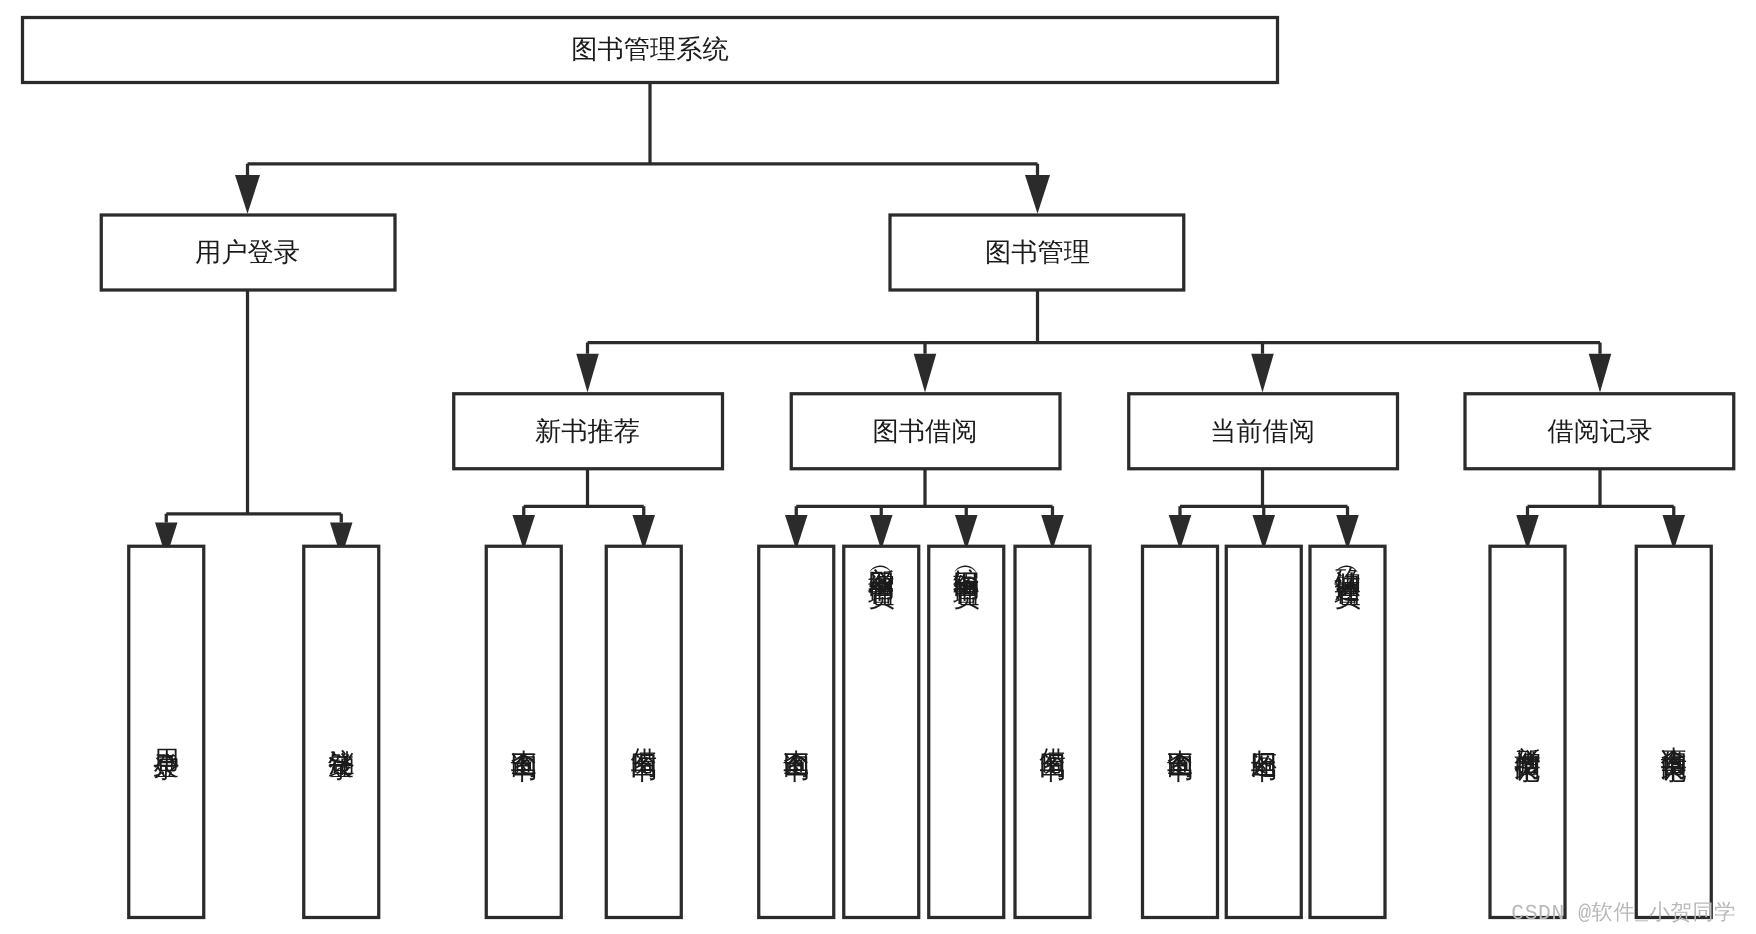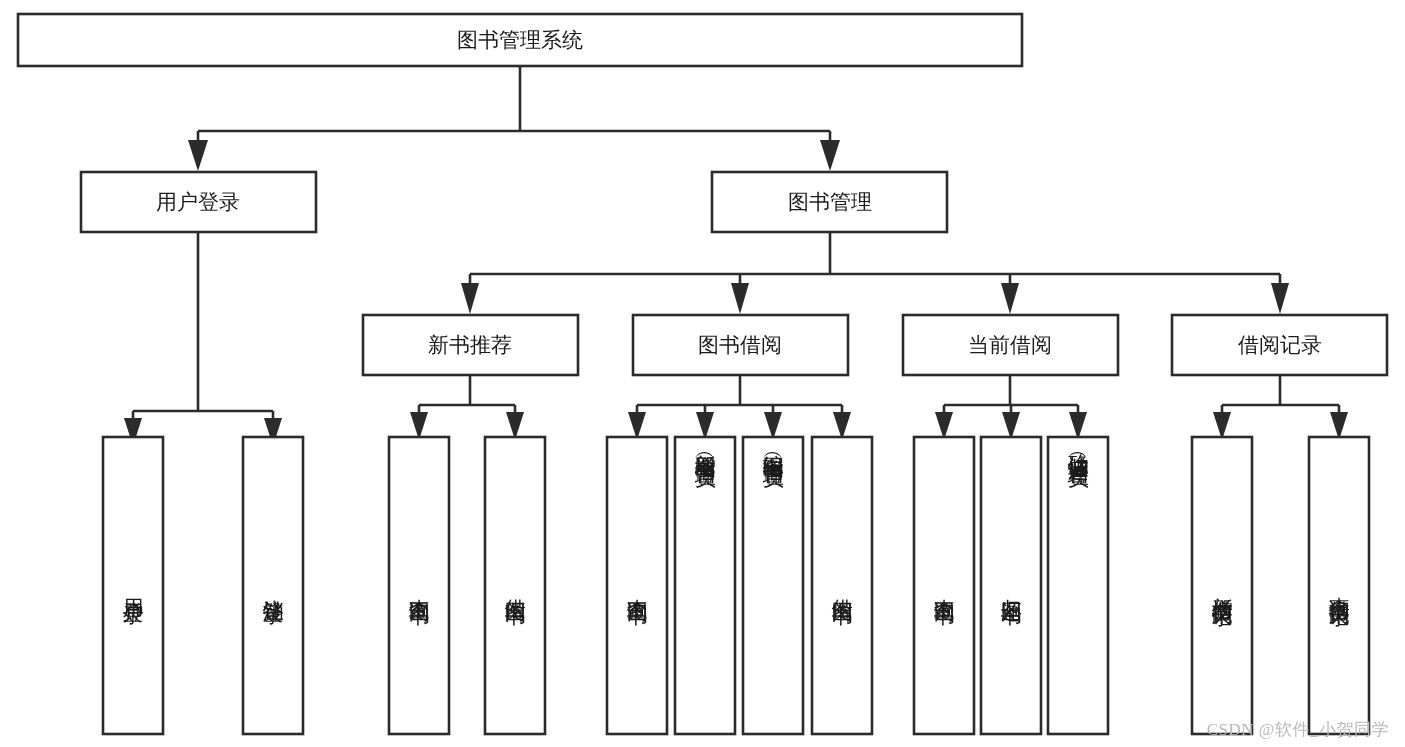--- a/index.html
+++ b/index.html
@@ -65,21 +65,21 @@
     line-height: 1.06;
     letter-spacing: 2px;
     color: #1b1b1b;
     white-space: nowrap;
     text-align: center;
   }
   .watermark {
     position: absolute;
     right: 16px;
     bottom: 6px;
-    font-family: Liberation Serif, serif;
+    font-family: Liberation Mono, monospace;
     font-size: 17px;
     color: #b9b9b9;
     letter-spacing: 0.5px;
     white-space: nowrap;
   }
 </style>
 </head>
 <body>
 
 <div id="diagram-root">

